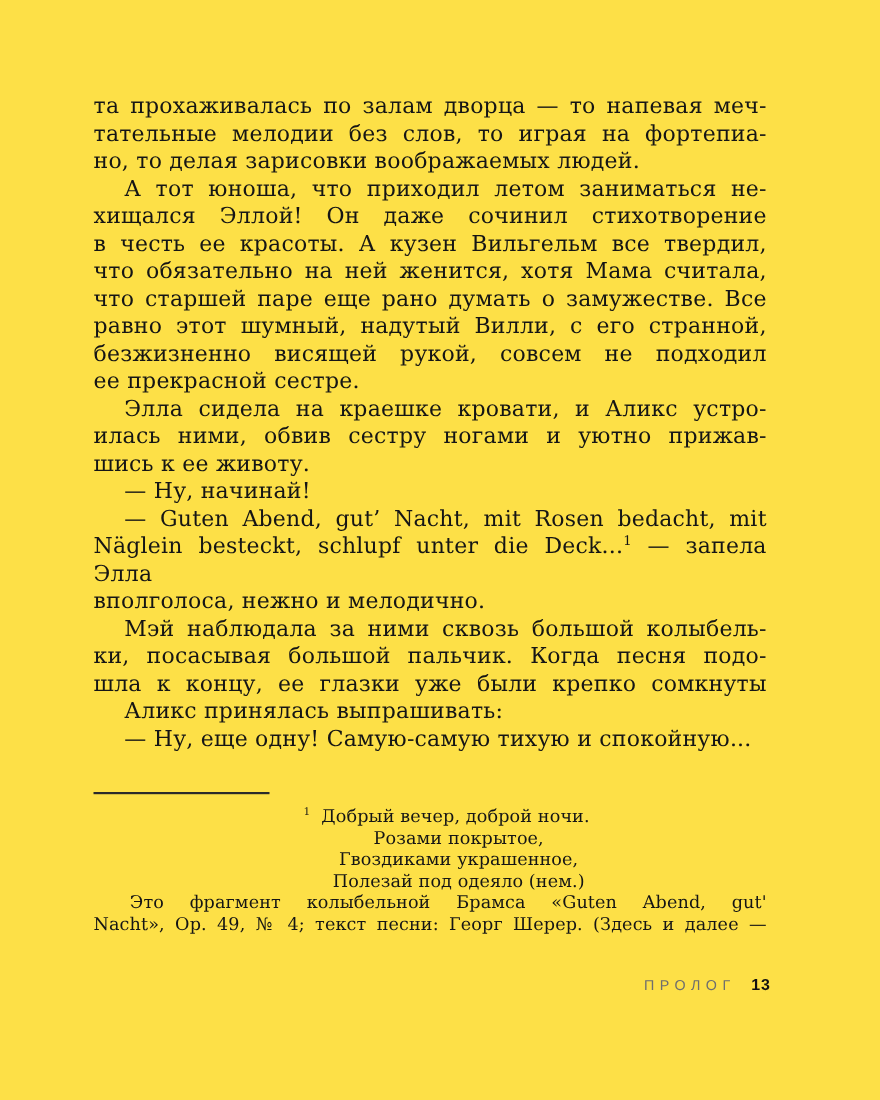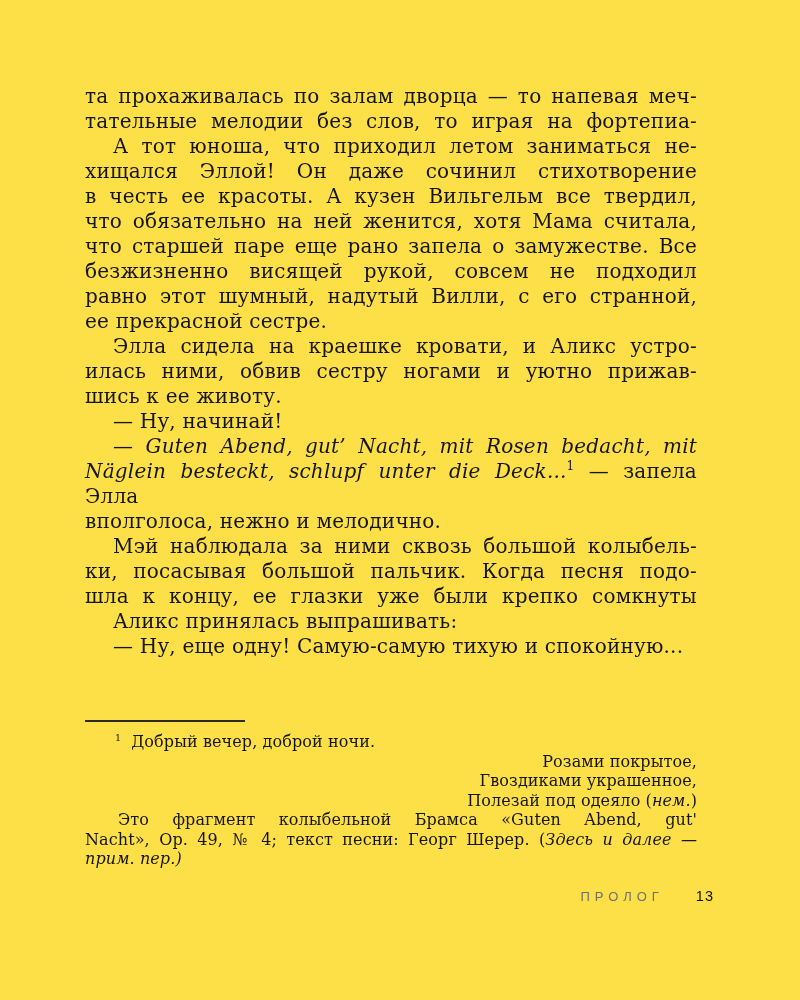--- a/index.html
+++ b/index.html
@@ -18,82 +18,83 @@
     left: 85px;
     top: 84px;
     width: 612px;
     font-size: 20px;
     line-height: 25px;
     letter-spacing: 0.2px;
   }
   .line { text-align: justify; }
   .line.j { text-align-last: justify; }
   .line.in { text-indent: 28px; }
-  .it { font-style: italic; }
+  .it { }
   sup.fnmark {
     font-size: 60%;
     vertical-align: super;
     line-height: 0;
   }
   .footnote {
     position: absolute;
     left: 85px;
     top: 720px;
     width: 612px;
     font-size: 16px;
     line-height: 19.5px;
     letter-spacing: 0.1px;
   }
   .fn-rule {
     width: 160px;
     height: 0;
     border-top: 2px solid #2a2a2a;
     margin-bottom: 10px;
   }
-  .footnote .line.fn1 { padding-left: 30px; text-align: left; }
+  .footnote .line.fn1 { padding-left: 30px; text-align: center; }
   .footnote .line.fn1 sup.fnmark { margin-right: 10px; }
-  .footnote .line.verse { padding-left: 52px; text-align: right; }
+  .footnote .line.verse { padding-left: 52px; text-align: center; }
   .footnote .line.para { text-indent: 33px; }
   .page-footer {
     position: absolute;
     top: 888px;
-    right: 108px;
+    right: 121px;
     font-family: "Liberation Sans", sans-serif;
     display: flex;
     align-items: baseline;
   }
   .footer-section {
     font-size: 13px;
     letter-spacing: 5px;
     color: #6e6e6e;
     font-weight: 400;
   }
   .footer-page-number {
     font-size: 14.5px;
-    font-weight: 400;
+    font-weight: 700;
     color: #111111;
-    margin-left: 32px;
+    margin-left: 14px;
     letter-spacing: 1px;
   }
 </style>
 </head>
 <body>
 
 <div class="page">
 
   <div class="body-text">
       <div class="line j"><span>та прохаживалась по залам дворца — то напевая меч-</span></div>
       <div class="line j"><span>тательные мелодии без слов, то играя на фортепиа-</span></div>
+      <div class="line"><span>но, то делая зарисовки воображаемых людей.</span></div>
       <div class="line j in"><span>А тот юноша, что приходил летом заниматься не-</span></div>
       <div class="line j"><span>хищался Эллой! Он даже сочинил стихотворение</span></div>
       <div class="line j"><span>в честь ее красоты. А кузен Вильгельм все твердил,</span></div>
       <div class="line j"><span>что обязательно на ней женится, хотя Мама считала,</span></div>
-      <div class="line j"><span>что старшей паре еще рано запела о замужестве. Все</span></div>
+      <div class="line j"><span>что старшей паре еще рано думать о замужестве. Все</span></div>
+      <div class="line j"><span>равно этот шумный, надутый Вилли, с его странной,</span></div>
       <div class="line j"><span>безжизненно висящей рукой, совсем не подходил</span></div>
-      <div class="line j"><span>равно этот шумный, надутый Вилли, с его странной,</span></div>
       <div class="line"><span>ее прекрасной сестре.</span></div>
       <div class="line j in"><span>Элла сидела на краешке кровати, и Аликс устро-</span></div>
       <div class="line j"><span>илась ними, обвив сестру ногами и уютно прижав-</span></div>
       <div class="line"><span>шись к ее животу.</span></div>
       <div class="line in"><span>— Ну, начинай!</span></div>
       <div class="line j in"><span>— </span><span class="it">Guten Abend, gut’ Nacht, mit Rosen bedacht, mit</span></div>
       <div class="line j"><span class="it">Näglein besteckt, schlupf unter die Deck...</span><sup class="fnmark">1</sup><span> — запела Элла</span></div>
       <div class="line"><span>вполголоса, нежно и мелодично.</span></div>
       <div class="line j in"><span>Мэй наблюдала за ними сквозь большой колыбель-</span></div>
       <div class="line j"><span>ки, посасывая большой пальчик. Когда песня подо-</span></div>
@@ -104,21 +105,20 @@
 
   <div class="footnote">
     <div class="fn-rule"></div>
     <div id="footnote-text">
         <div class="line fn1"><sup class="fnmark">1</sup><span>Добрый вечер, доброй ночи.</span></div>
         <div class="line verse"><span>Розами покрытое,</span></div>
         <div class="line verse"><span>Гвоздиками украшенное,</span></div>
         <div class="line verse"><span>Полезай под одеяло (</span><span class="it">нем.</span><span>)</span></div>
         <div class="line j para"><span>Это фрагмент колыбельной Брамса «Guten Abend, gut'</span></div>
         <div class="line j"><span>Nacht», Op. 49, № 4; текст песни: Георг Шерер. (</span><span class="it">Здесь и далее —</span></div>
-        <div class="line"><span class="it">прим. пер.)</span></div>
       </div>
   </div>
 
   <div class="page-footer">
     <span class="footer-section">ПРОЛОГ</span>
     <span class="footer-page-number">13</span>
   </div>
 
 </div>
 

